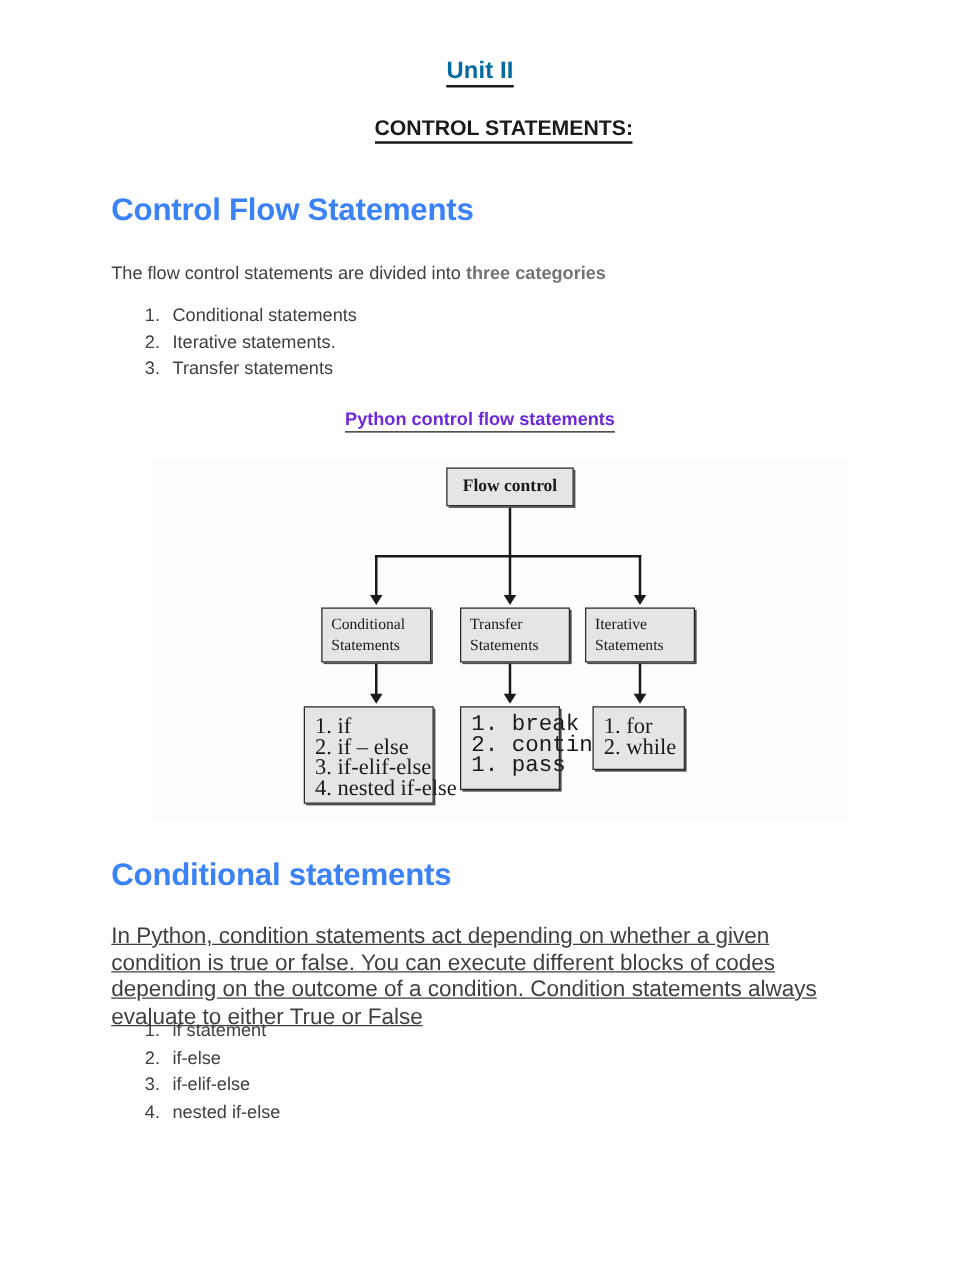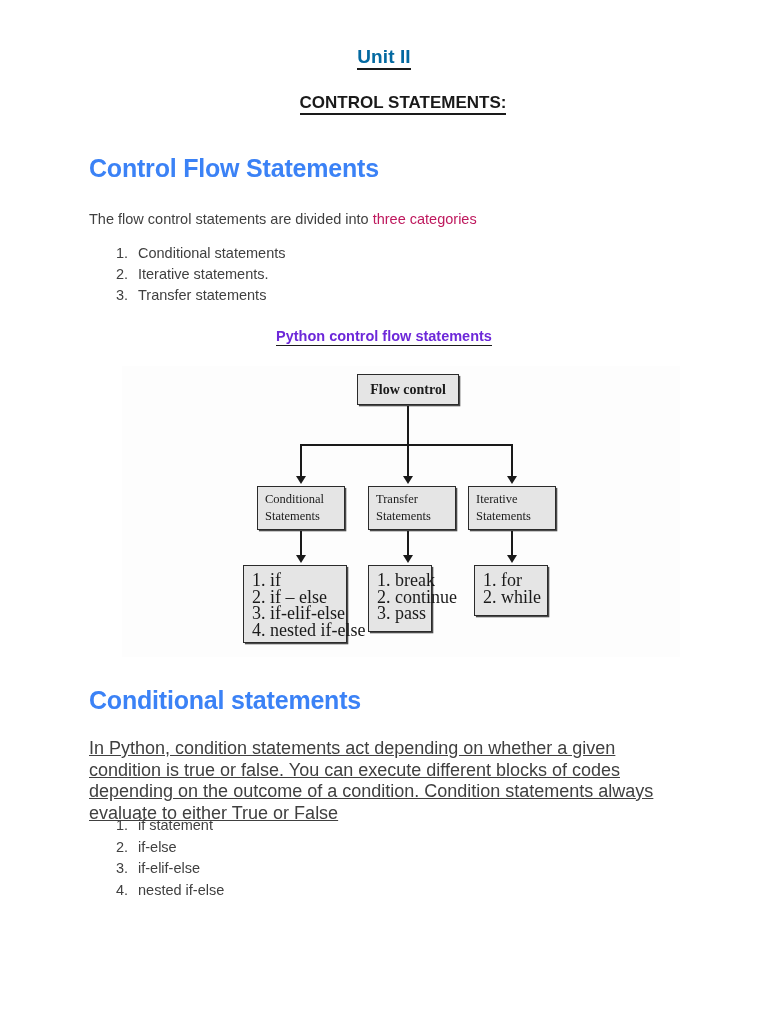--- a/index.html
+++ b/index.html
@@ -77,21 +77,21 @@
 
   
   .intro {
     position: absolute;
     left: 89px;
     top: 209px;
     width: 600px;
     font-size: 14.5px;
     line-height: 20px;
   }
-  .intro b { font-weight: normal; color: #be185d; }
+  .intro b { font-weight: bold; color: #737373; }
 
   .olist {
     position: absolute;
     left: 96px;
     margin: 0;
     padding: 0 0 0 36px;
     font-size: 14.5px;
     line-height: 21px;
     list-style: decimal;
   }
@@ -168,21 +168,21 @@
   .node.cat.c2 { left: 368px; }
   .node.cat.c3 { left: 468px; }
 
   .node.leaf {
     font-size: 18px;
     line-height: 16.5px;
     padding: 6px 0 5px 8px;
     top: 565px;
   }
   .node.leaf.l1 { left: 243px; width: 104px; height: 78px; }
-  .node.leaf.l2 { left: 368px; width: 64px;  height: 67px; }
+  .node.leaf.l2 { left: 368px; width: 80px;  height: 67px; font-family: Liberation Mono, monospace; }
   .node.leaf.l3 { left: 474px; width: 74px;  height: 51px; }
 
   .node .line { white-space: nowrap; }
 
   
   .stroke {
     position: absolute;
     background: #1a1a1a;
   }
   .arrowhead {
@@ -268,21 +268,21 @@
     <div class="node leaf l1">
       <div class="line">1. if</div>
       <div class="line">2. if – else</div>
       <div class="line">3. if-elif-else</div>
       <div class="line">4. nested if-else</div>
     </div>
 
     <div class="node leaf l2">
       <div class="line">1. break</div>
       <div class="line">2. continue</div>
-      <div class="line">3. pass</div>
+      <div class="line">1. pass</div>
     </div>
 
     <div class="node leaf l3">
       <div class="line">1. for</div>
       <div class="line">2. while</div>
     </div>
 
   </div>
 
   <div class="h1 cond">Conditional statements</div>

